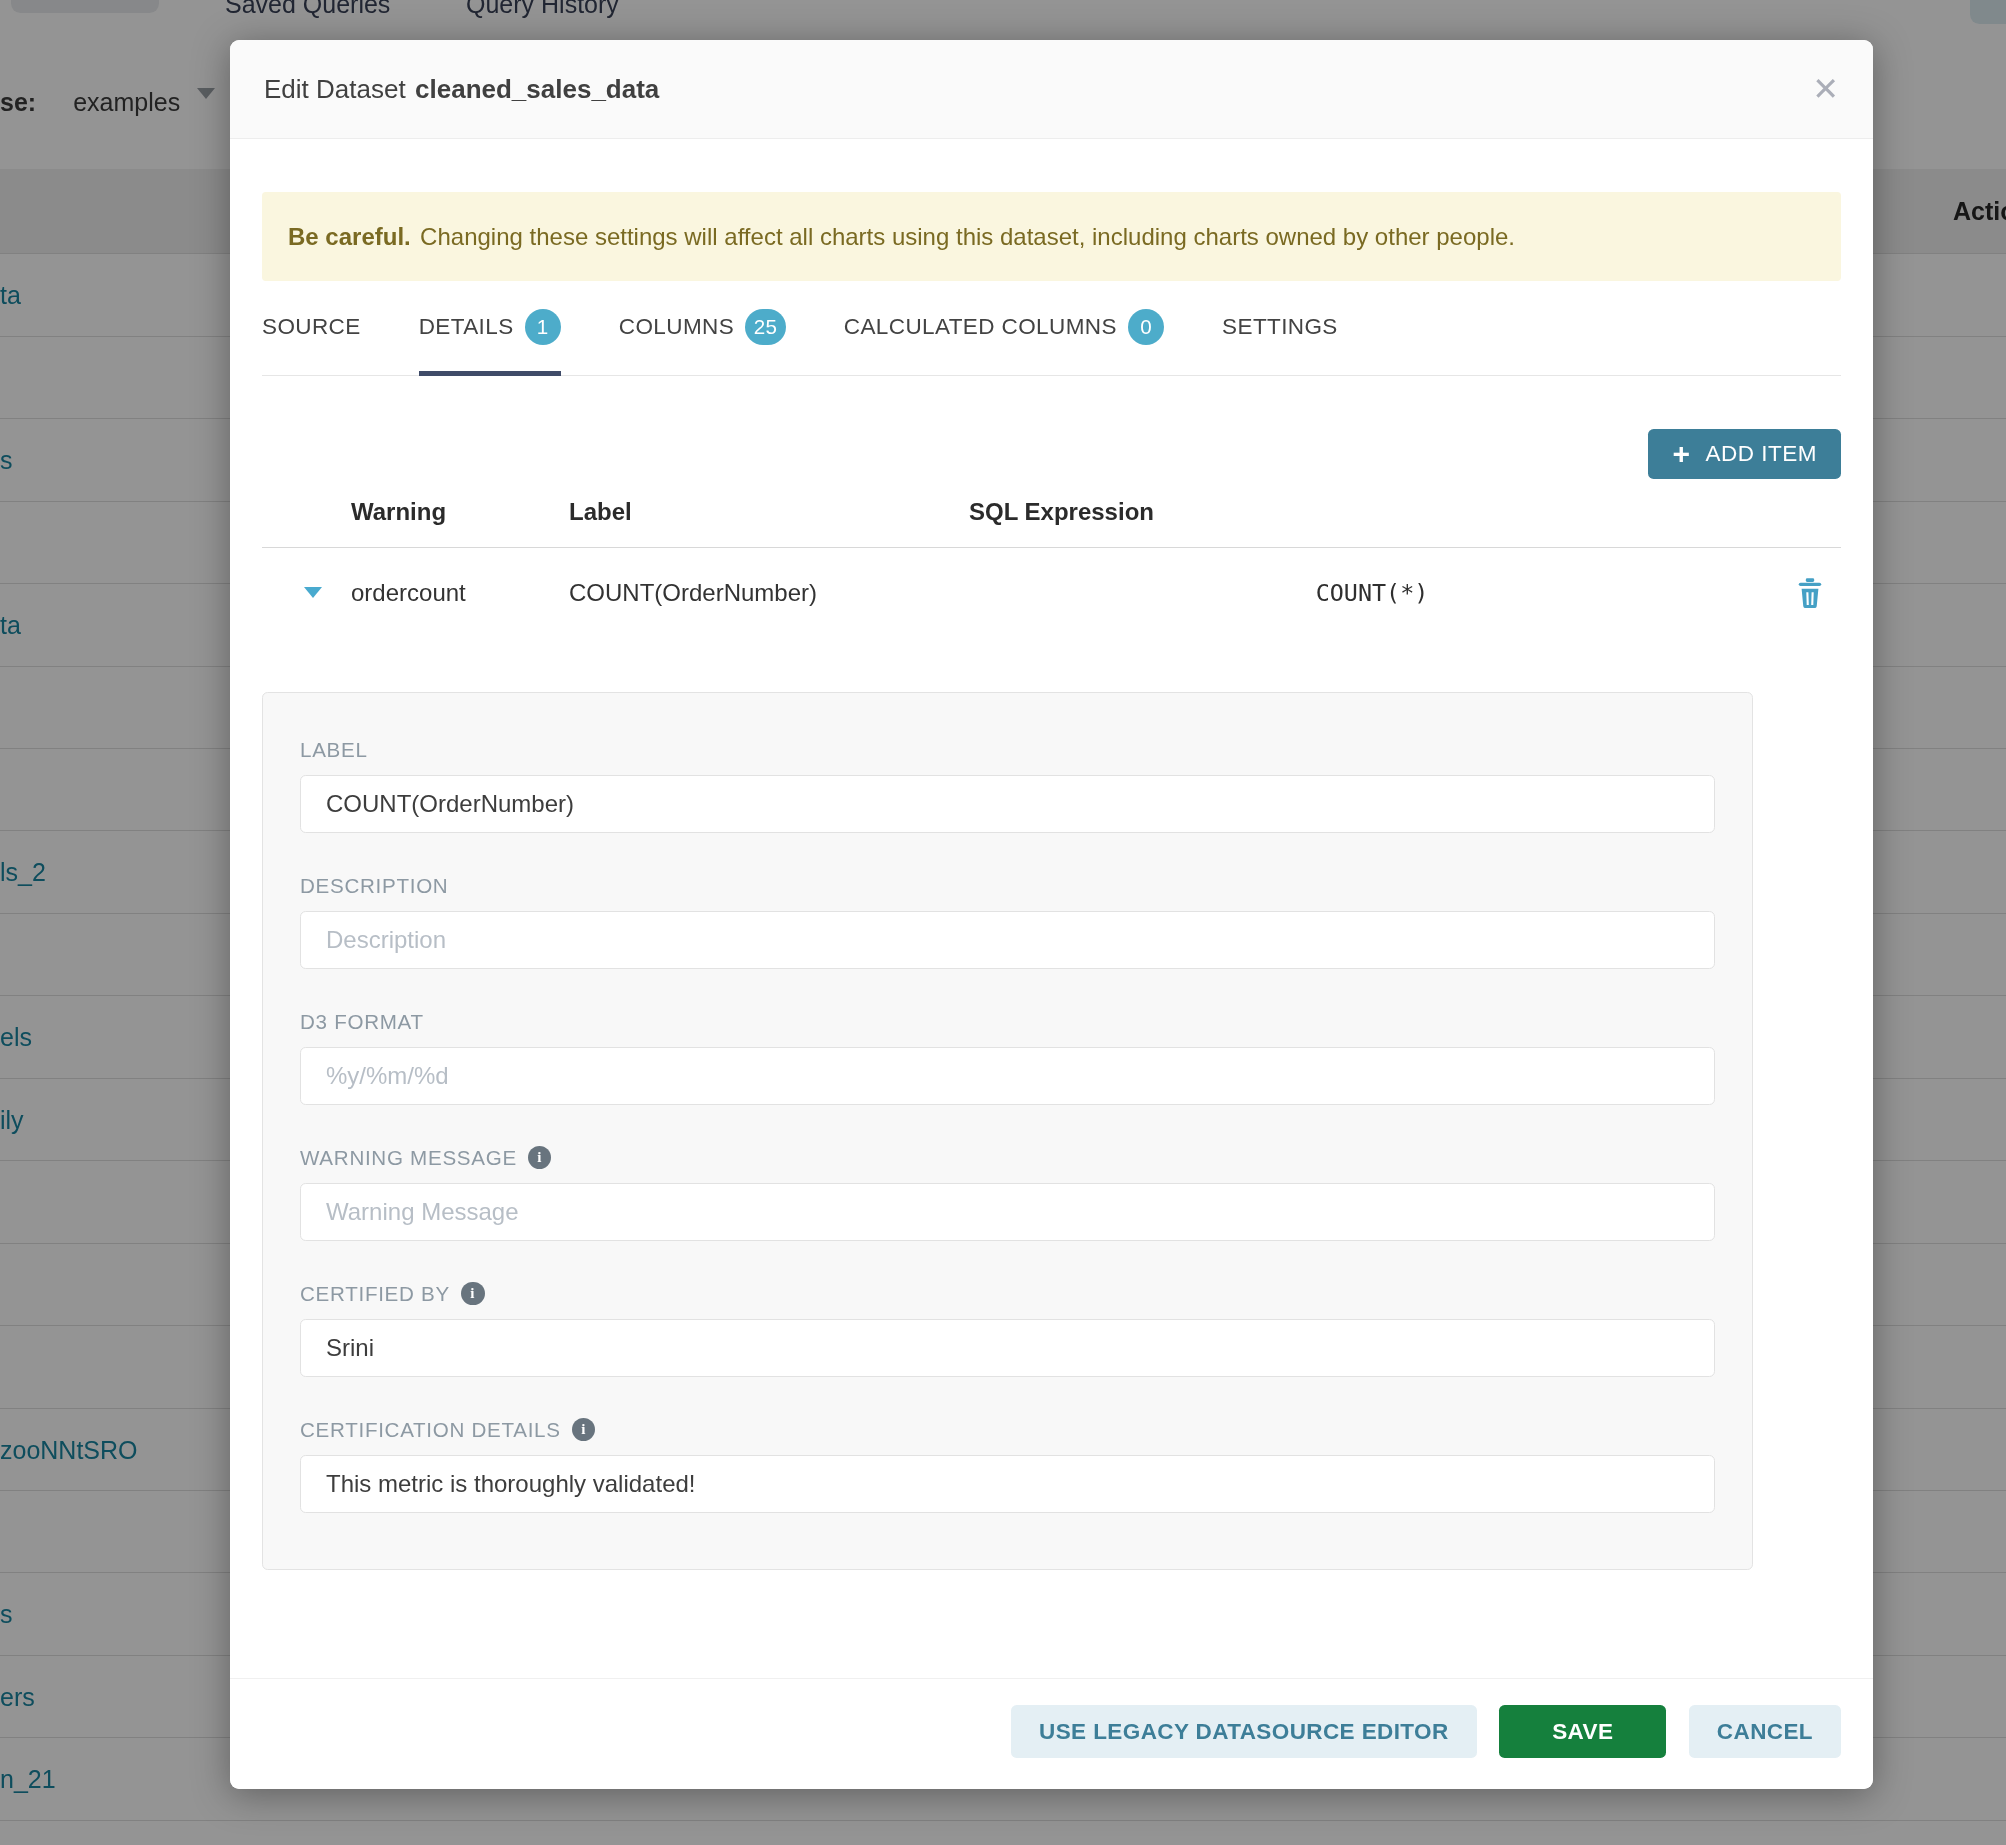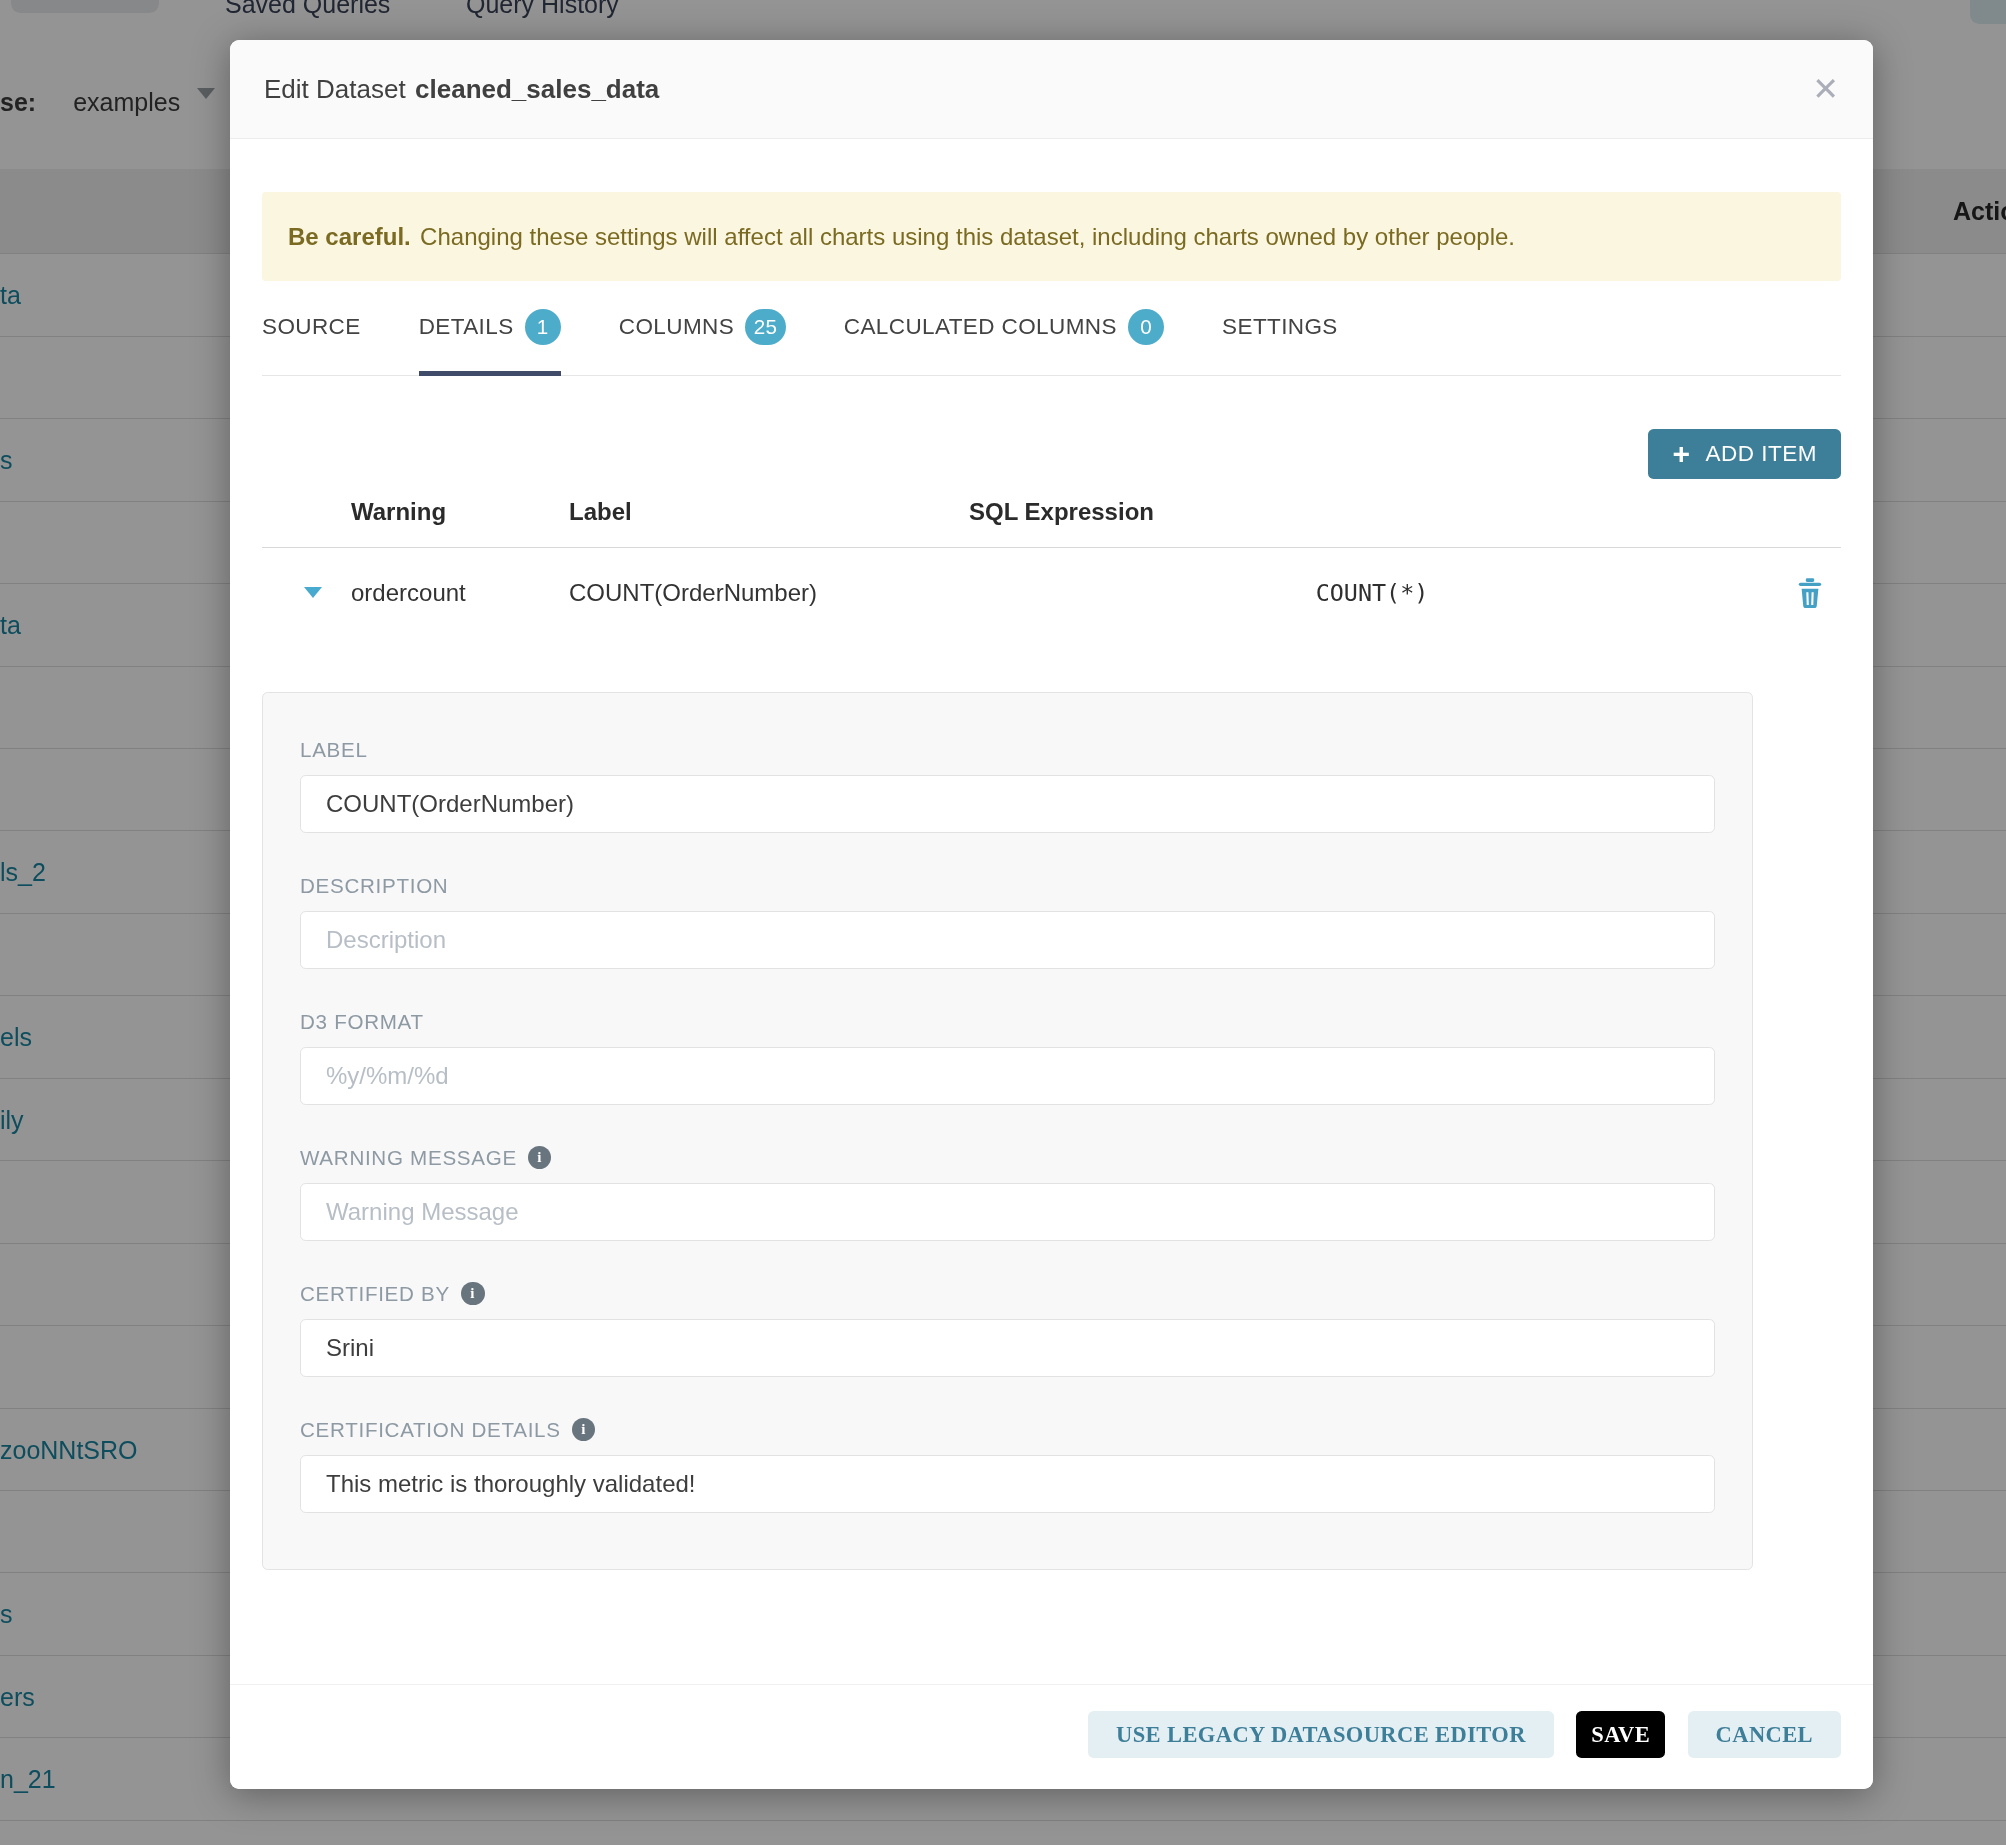--- a/index.html
+++ b/index.html
@@ -53,23 +53,23 @@
 
   .panel{margin-top:54px;width:1491px;box-sizing:border-box;background:#f8f8f8;border:0.9px solid #e3e3e3;border-radius:5.6px;padding:45px 37px 56px 37px;}
   .fgroup{margin-bottom:41px;}
   .fgroup:last-child{margin-bottom:0;}
   .field-label{font-size:20.6px;color:#8d99a3;letter-spacing:0.7px;display:flex;align-items:center;margin-bottom:13px;}
   .info-icon{margin-left:11.2px;width:23.4px;height:23.4px;border-radius:50%;background:#68747e;color:#fff;font-size:15px;font-weight:700;display:inline-flex;align-items:center;justify-content:center;font-family:"Liberation Serif",serif;}
   .text-input{width:100%;box-sizing:border-box;height:58px;background:#fff;border:0.9px solid #e2e2e2;border-radius:5.6px;padding:0 25px;font-size:24px;color:#3d3d3d;font-family:"Liberation Sans",sans-serif;outline:none;}
   .text-input::placeholder{color:#b7bec6;}
 
   .modal-footer{position:absolute;left:0;right:0;bottom:0;border-top:0.9px solid #f0f0f0;padding:26px 32px 31px 32px;display:flex;justify-content:flex-end;gap:22.5px;background:#fff;border-radius:0 0 9.4px 9.4px;}
-  .btn{height:47px;border:none;border-radius:5.6px;font-size:22.5px;font-weight:700;letter-spacing:0.4px;cursor:pointer;font-family:Liberation Serif, serif;display:flex;align-items:center;}
+  .btn{height:53px;border:none;border-radius:5.6px;font-size:22.5px;font-weight:700;letter-spacing:0.4px;cursor:pointer;font-family:Liberation Sans, sans-serif;display:flex;align-items:center;}
   .btn-light{background:#e4eff4;color:#3d7e98;padding:0 28px;}
-  .btn-primary{background:#000000;color:#fff;padding:0 15px;}
+  .btn-primary{background:#15803d;color:#fff;padding:0 53px;}
 </style>
 </head>
 <body>
 
 <div id="stage">
 
   <div class="bg-nav">
     <div class="bg-tab-pill">Datasets</div>
     <div class="bg-tab" style="left:225px;">Saved Queries</div>
     <div class="bg-tab" style="left:466px;">Query History</div>

